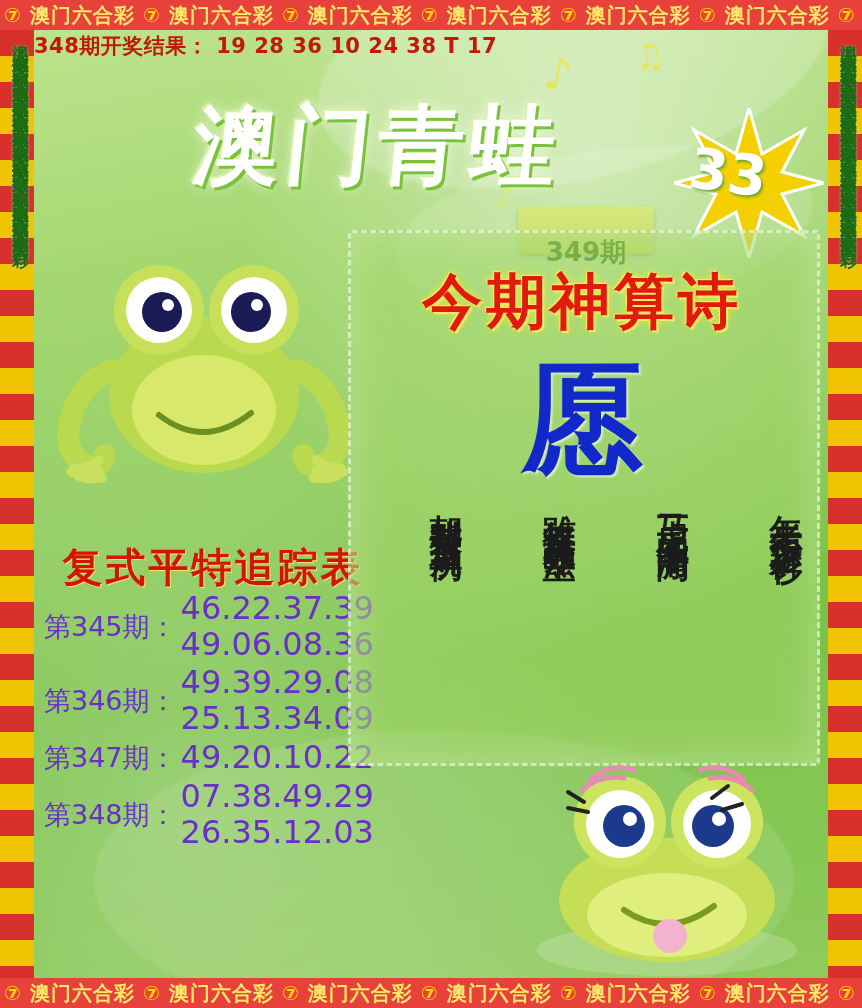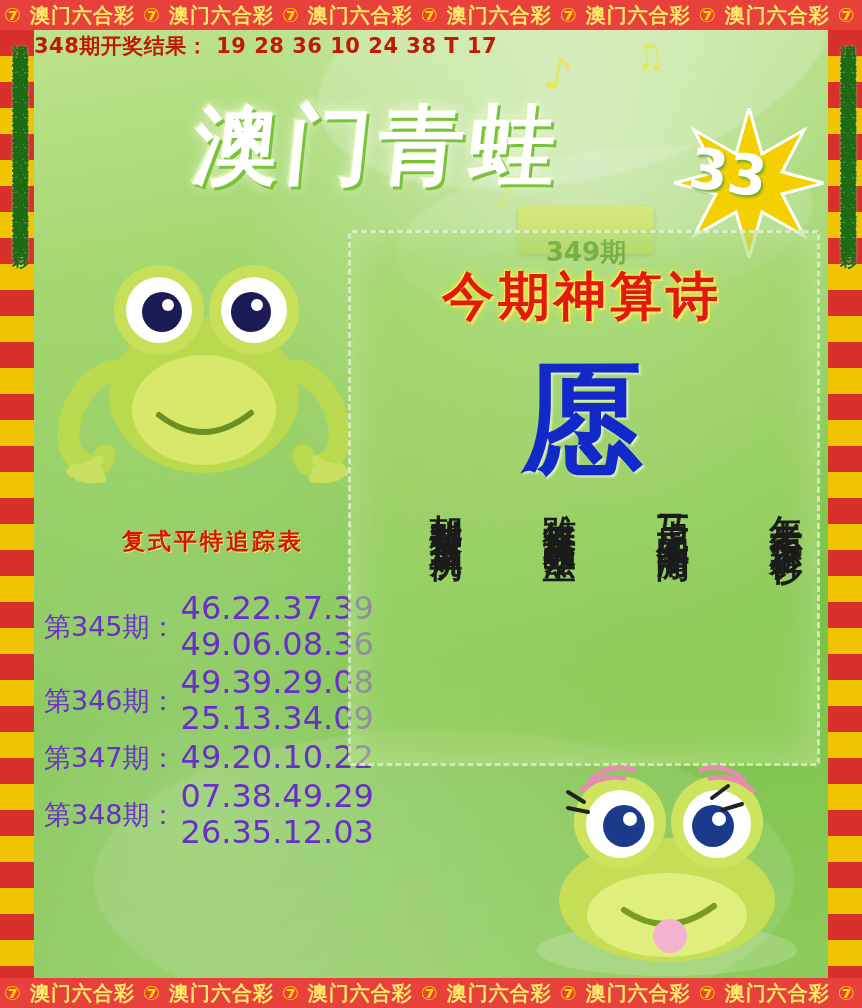--- a/index.html
+++ b/index.html
@@ -181,21 +181,21 @@
     border: 3px dashed rgba(255,255,255,0.55);
     border-radius: 4px;
     box-shadow: inset 0 0 40px rgba(255,255,255,0.25);
   }
   .stamp-title {
     position: absolute;
     left: 330px;
     top: 232px;
     width: 436px;
     text-align: center;
-    font-size: 52px;
+    font-size: 60px;
     font-weight: bold;
     color: #e01b0e;
     font-family: Liberation Mono, monospace;
     letter-spacing: 4px;
     text-shadow: 2px 2px 0 #ffe96a, -1px -1px 0 #ffe96a, 0 0 8px rgba(255,255,0,0.7);
   }
   .big-char {
     position: absolute;
     left: 330px;
     top: 310px;
@@ -227,24 +227,24 @@
     letter-spacing: 6px;
     color: #1b1b1b;
     font-family: "DejaVu Sans", serif;
     font-weight: bold;
   }
 
   
   .table-title {
     position: absolute;
     left: 14px;
-    top: 496px;
+    top: 510px;
     width: 330px;
     text-align: center;
-    font-size: 23px;
+    font-size: 40px;
     font-weight: bold;
     color: #d21505;
     font-family: Liberation Serif, serif;
     letter-spacing: 3px;
     text-shadow: 1px 1px 0 #ffe96a;
   }
   .table-rows {
     position: absolute;
     left: 10px;
     top: 560px;

